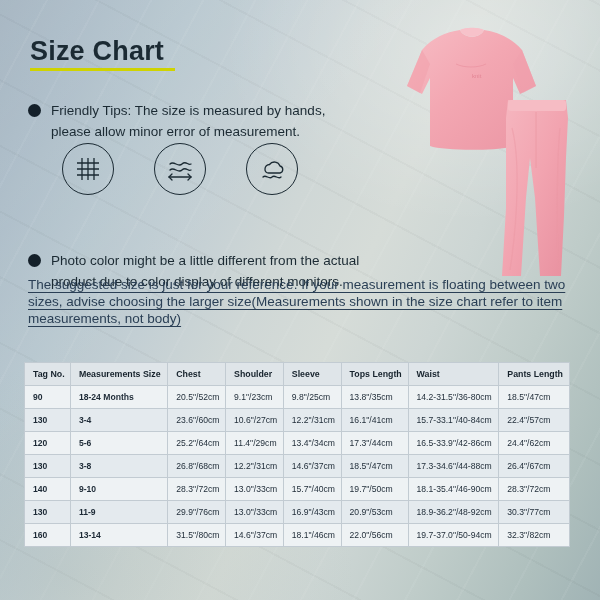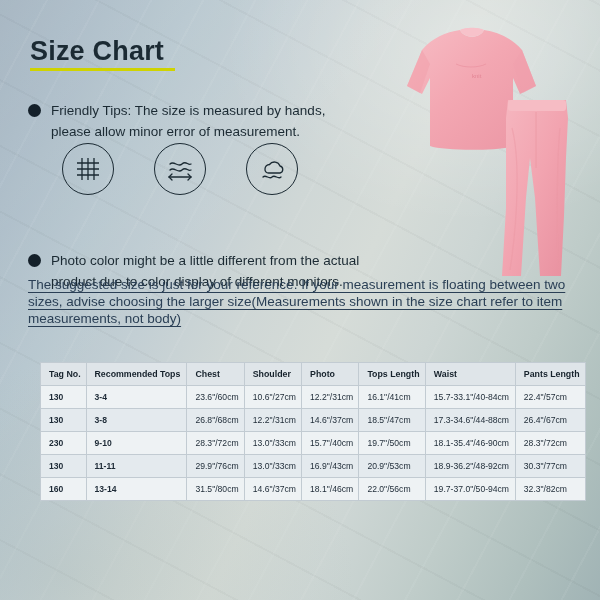--- a/index.html
+++ b/index.html
@@ -137,21 +137,21 @@
     position: absolute;
     right: 8px;
     top: 8px;
     width: 240px;
     height: 300px;
   }
 
   
   .table-wrap {
     position: absolute;
-    left: 40px;
+    left: 24px;
     top: 362px;
     width: 546px;
   }
   table.size-table {
     border-collapse: collapse;
     width: 100%;
     font-size: 8.6px;
     color: #1d2a36;
   }
   table.size-table th,
@@ -258,63 +258,83 @@
 
   <div class="note layer">
     <span class="u">The suggested size is just for your reference. If your measurement is floating between two sizes, advise choosing the larger size(Measurements shown in the size chart refer to item measurements, not body)</span>
   </div>
 
   <div class="table-wrap layer">
     <table class="size-table">
       <thead>
         <tr>
           <th>Tag No.</th>
-          <th>Recommended Tops</th>
+          <th>Measurements Size</th>
           <th>Chest</th>
           <th>Shoulder</th>
-          <th>Photo</th>
+          <th>Sleeve</th>
           <th>Tops Length</th>
           <th>Waist</th>
           <th>Pants Length</th>
         </tr>
       </thead>
       <tbody>
+        <tr>
+          <td>90</td>
+          <td>18-24 Months</td>
+          <td>20.5"/52cm</td>
+          <td>9.1"/23cm</td>
+          <td>9.8"/25cm</td>
+          <td>13.8"/35cm</td>
+          <td>14.2-31.5"/36-80cm</td>
+          <td>18.5"/47cm</td>
+        </tr>
         <tr>
           <td>130</td>
           <td>3-4</td>
           <td>23.6"/60cm</td>
           <td>10.6"/27cm</td>
           <td>12.2"/31cm</td>
           <td>16.1"/41cm</td>
           <td>15.7-33.1"/40-84cm</td>
           <td>22.4"/57cm</td>
         </tr>
         <tr>
+          <td>120</td>
+          <td>5-6</td>
+          <td>25.2"/64cm</td>
+          <td>11.4"/29cm</td>
+          <td>13.4"/34cm</td>
+          <td>17.3"/44cm</td>
+          <td>16.5-33.9"/42-86cm</td>
+          <td>24.4"/62cm</td>
+        </tr>
+        <tr>
           <td>130</td>
           <td>3-8</td>
           <td>26.8"/68cm</td>
           <td>12.2"/31cm</td>
           <td>14.6"/37cm</td>
           <td>18.5"/47cm</td>
           <td>17.3-34.6"/44-88cm</td>
           <td>26.4"/67cm</td>
         </tr>
         <tr>
-          <td>230</td>
+          <td>140</td>
           <td>9-10</td>
           <td>28.3"/72cm</td>
           <td>13.0"/33cm</td>
           <td>15.7"/40cm</td>
           <td>19.7"/50cm</td>
           <td>18.1-35.4"/46-90cm</td>
           <td>28.3"/72cm</td>
         </tr>
         <tr>
           <td>130</td>
-          <td>11-11</td>
+          <td>11-9</td>
           <td>29.9"/76cm</td>
           <td>13.0"/33cm</td>
           <td>16.9"/43cm</td>
           <td>20.9"/53cm</td>
           <td>18.9-36.2"/48-92cm</td>
           <td>30.3"/77cm</td>
         </tr>
         <tr>
           <td>160</td>
           <td>13-14</td>

